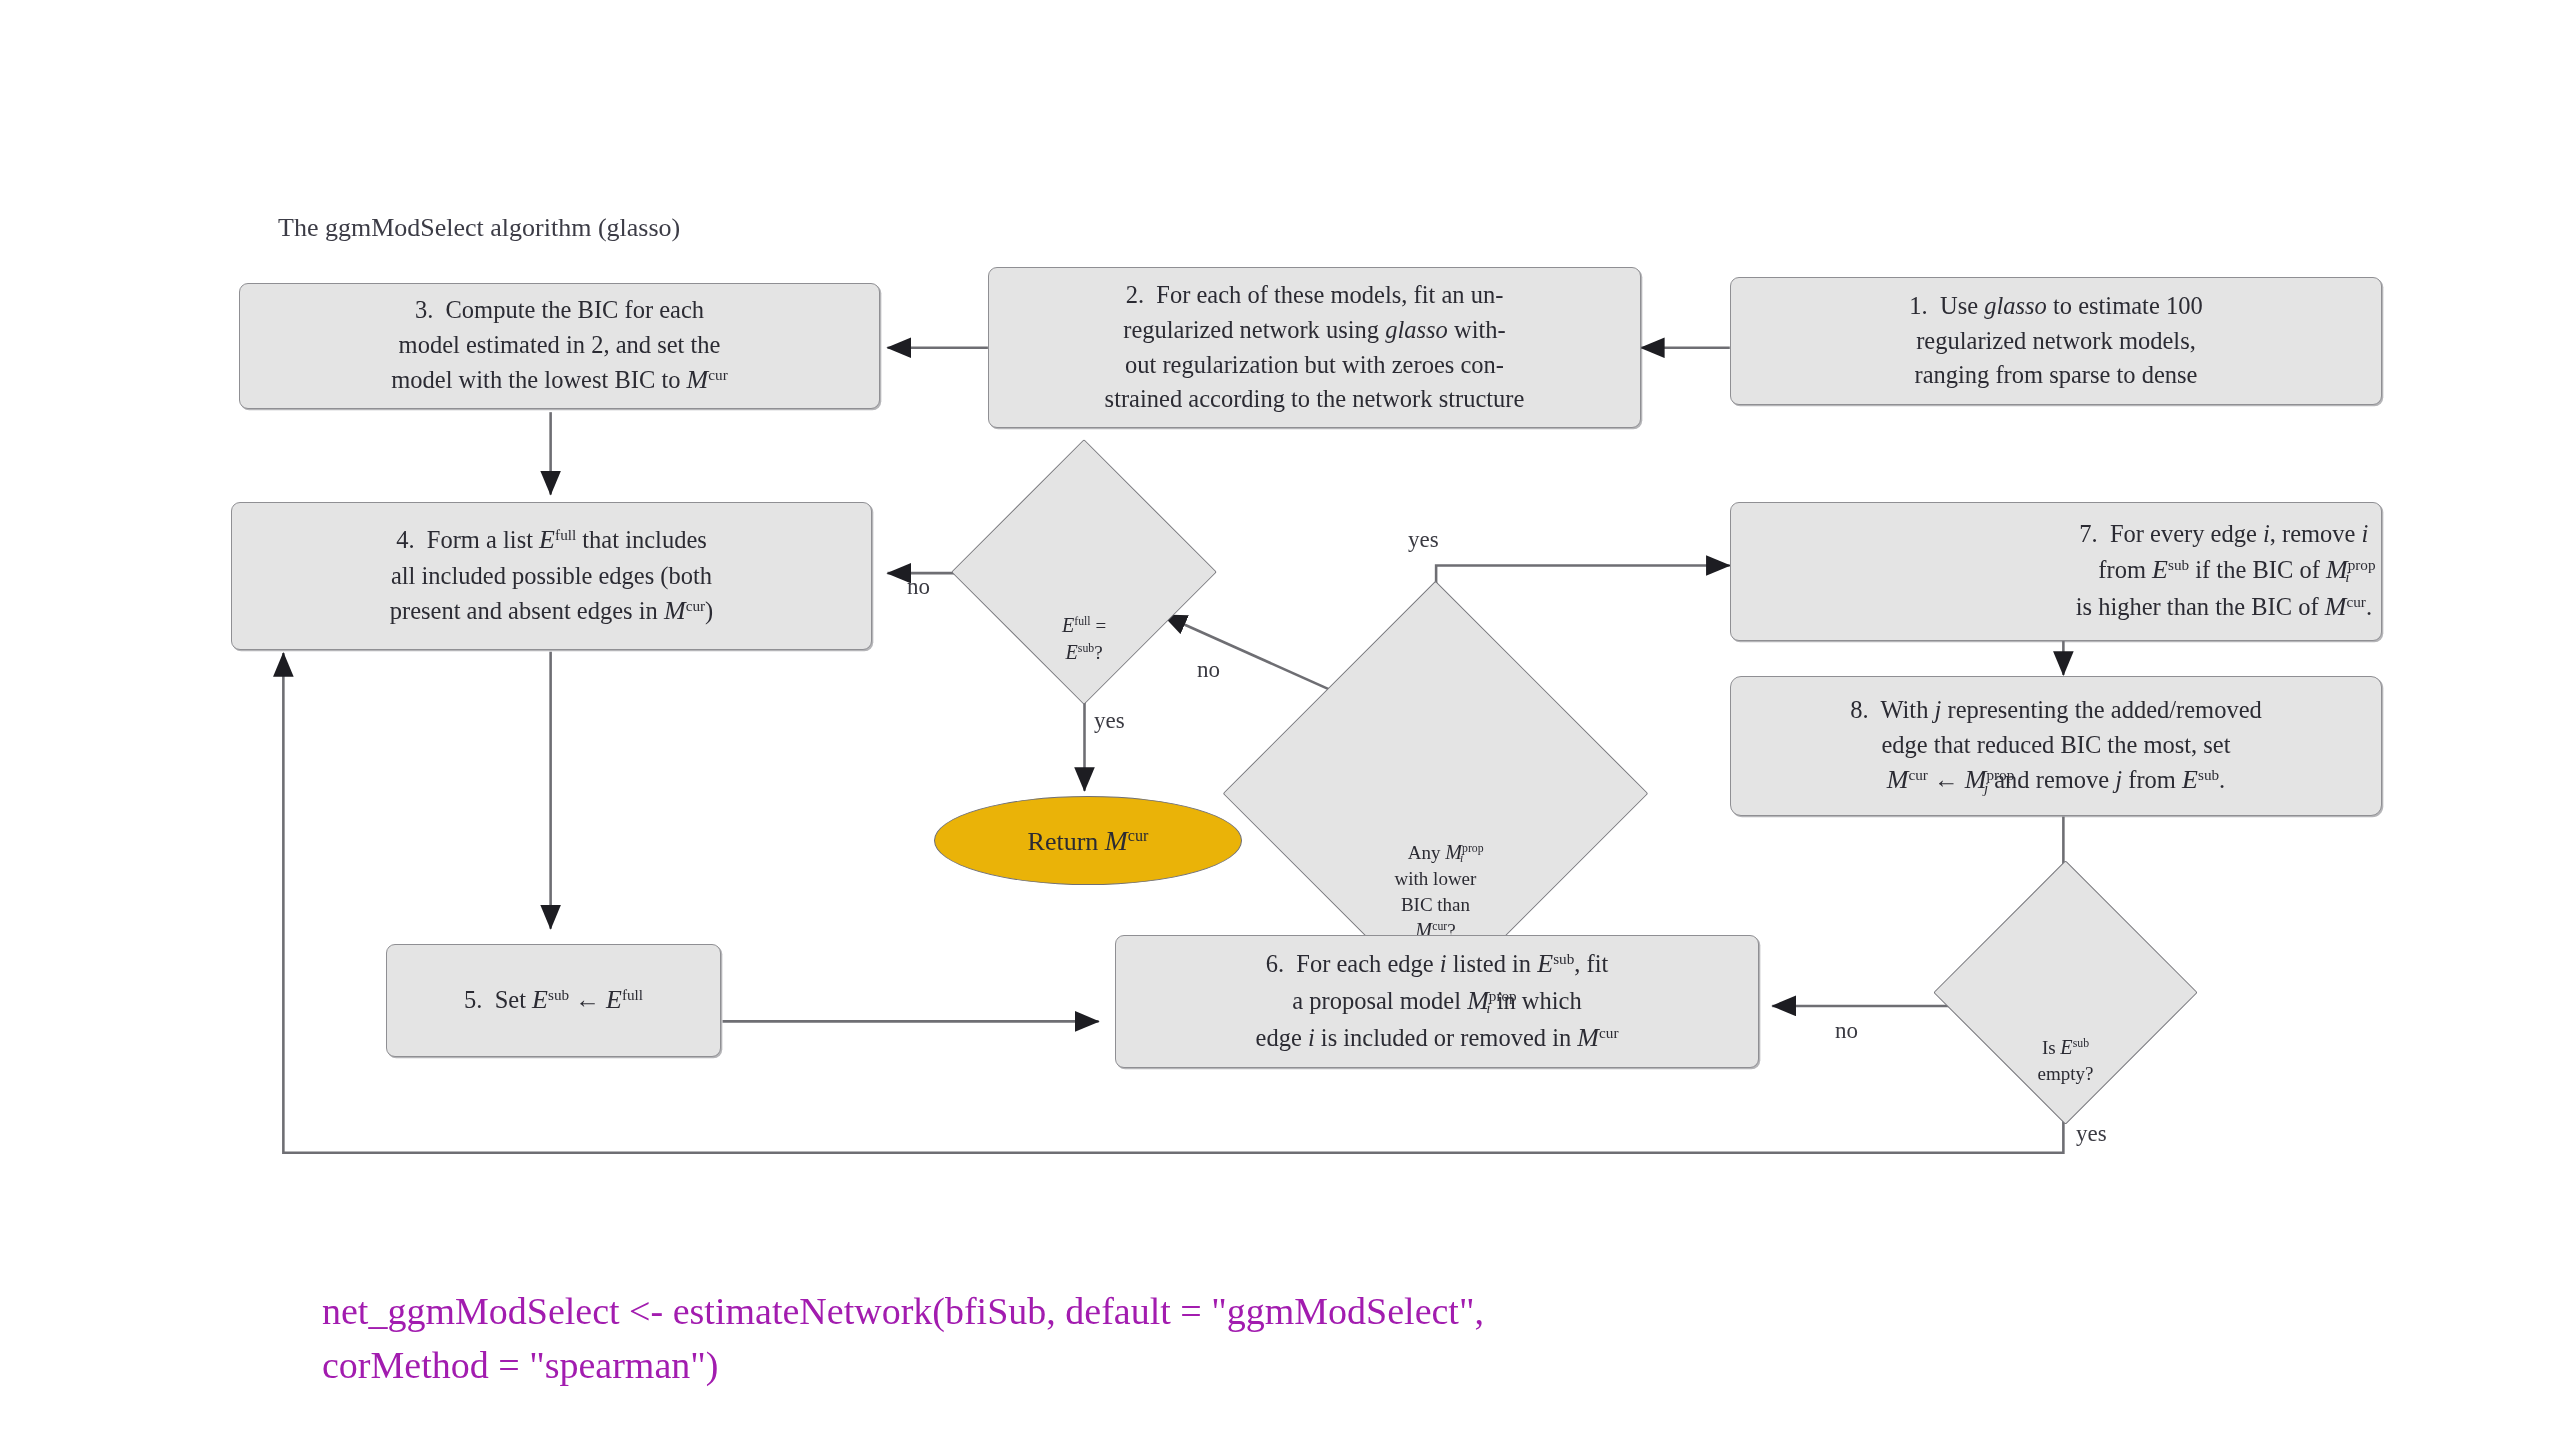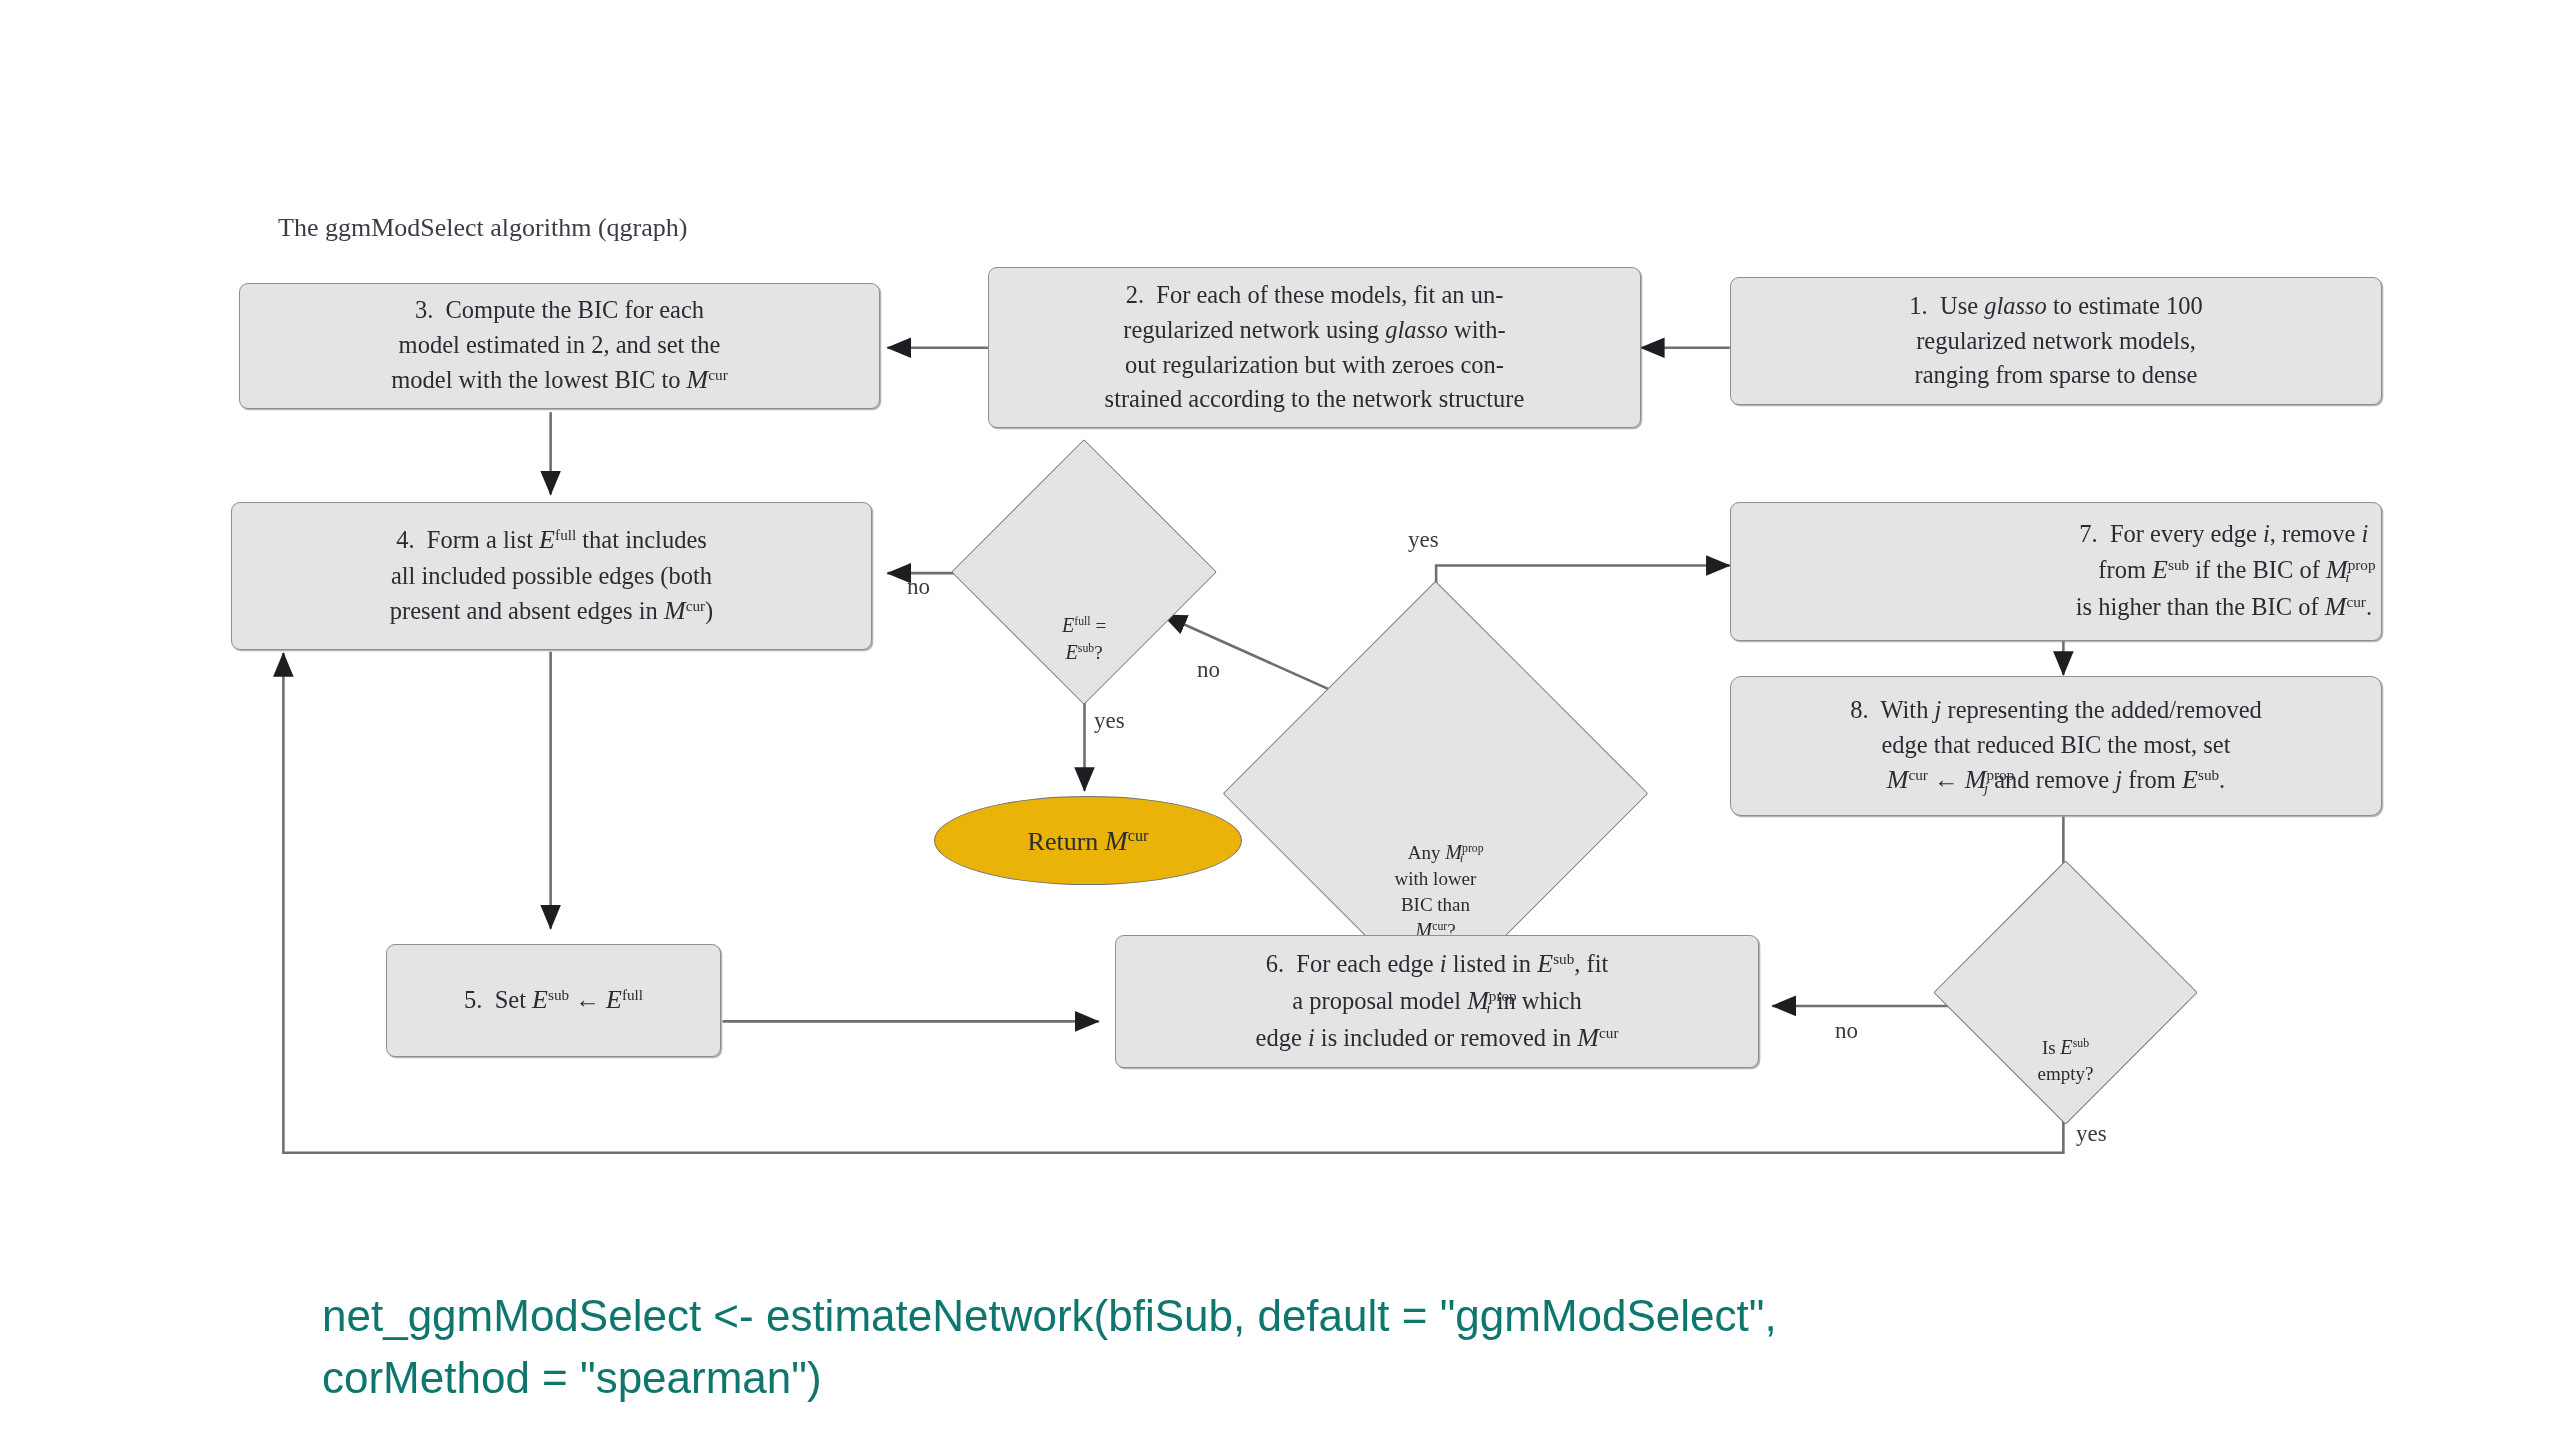--- a/index.html
+++ b/index.html
@@ -32,22 +32,22 @@
   .ital{font-style:italic;}
   sup,sub{font-size:.62em;line-height:0;}
   sup{vertical-align:.56em;}
   sub{vertical-align:-.28em;}
 
   
   .elabel{position:absolute;font-size:23px;color:#3a3a42;white-space:nowrap;}
 
   
   .heading{position:absolute;font-size:26px;color:#3c3c46;white-space:nowrap;}
-  .codeblock{position:absolute;font-family:Liberation Sans, sans-serif;
-             font-size:44px;line-height:1.42;color:#0f766e;white-space:pre;}
+  .codeblock{position:absolute;font-family:Liberation Serif, serif;
+             font-size:38px;line-height:1.42;color:#a21caf;white-space:pre;}
 
   svg#wires{position:absolute;left:0;top:0;width:2576px;height:1449px;
             pointer-events:none;}
 </style>
 </head>
 <body>
 
 <div id="stage">
 
   <svg id="wires" viewBox="0 0 4000 2250">
@@ -81,21 +81,21 @@
       <path d="M855,1012 L855,1442"></path>
 
       <path d="M1122,1586 L1706,1586"></path>
 
       <path d="M2230,1438 L2230,1372"></path>
 
       <path d="M3204,1734 L3204,1790 L440,1790 L440,1014"></path>
     </g>
   </svg>
 
-  <div class="heading" style="left:278px;top:213px;">The ggmModSelect algorithm (qgraph)</div>
+  <div class="heading" style="left:278px;top:213px;">The ggmModSelect algorithm (glasso)</div>
 
   <div class="node boxnode" style="left:1730px;top:277px;width:652px;height:128px;">
     <div>
       1.&nbsp; Use <span class="ital">glasso</span> to estimate 100<br>
       regularized network models,<br>
       ranging from sparse to dense
     </div>
   </div>
 
   <div class="node boxnode" style="left:988px;top:267px;width:653px;height:161px;">

